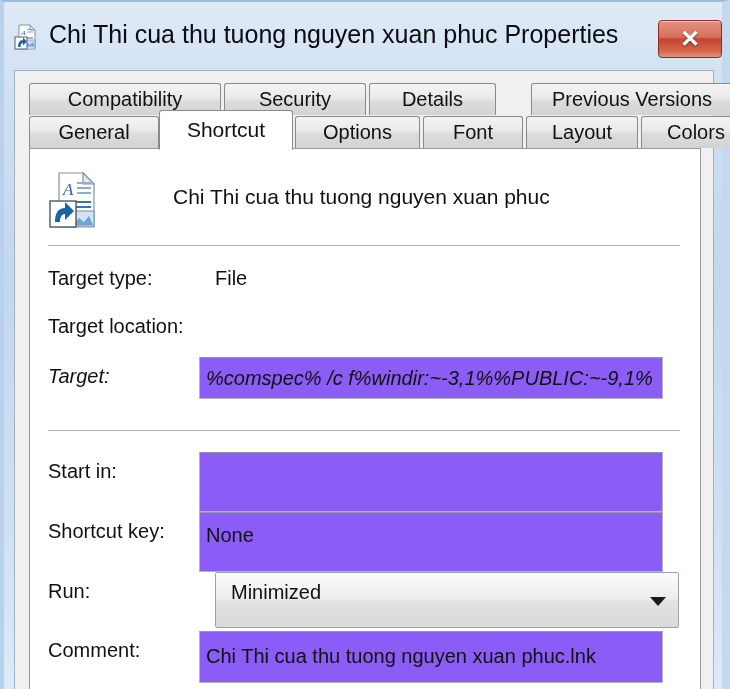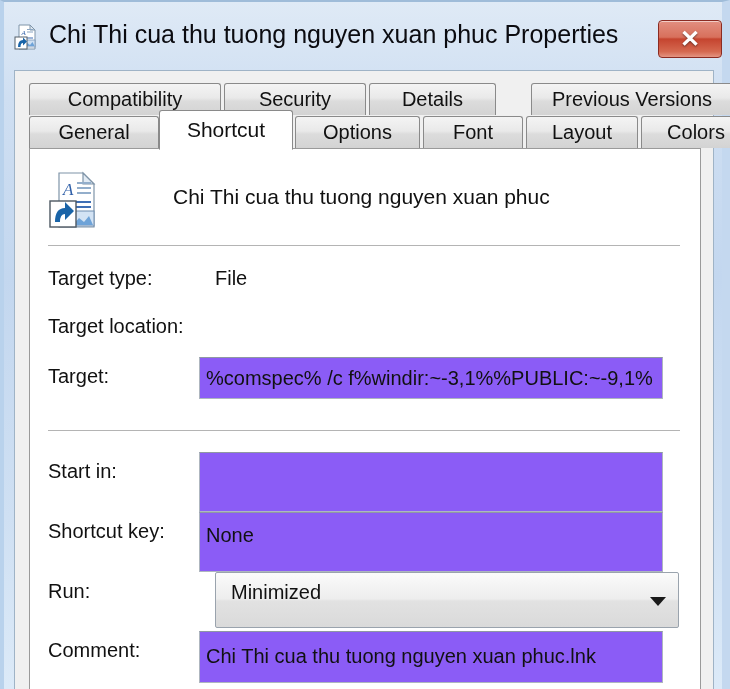--- a/index.html
+++ b/index.html
@@ -354,21 +354,21 @@
         <div class="field" style="top:110px;">
           <span class="field-label">Target type:</span>
           <span class="field-static">File</span>
         </div>
 
         <div class="field" style="top:158px;">
           <span class="field-label">Target location:</span>
           <span class="field-static"></span>
         </div>
 
-        <div class="field" style="top:208px;">
+        <div class="field" style="top:208px;font-style:italic;">
           <span class="field-label">Target:</span>
           <div class="textbox">%comspec% /c f%windir:~-3,1%%PUBLIC:~-9,1%</div>
         </div>
 
         <div class="hr two"></div>
 
         <div class="field" style="top:303px;">
           <span class="field-label">Start in:</span>
           <div class="textbox tall"></div>
         </div>

